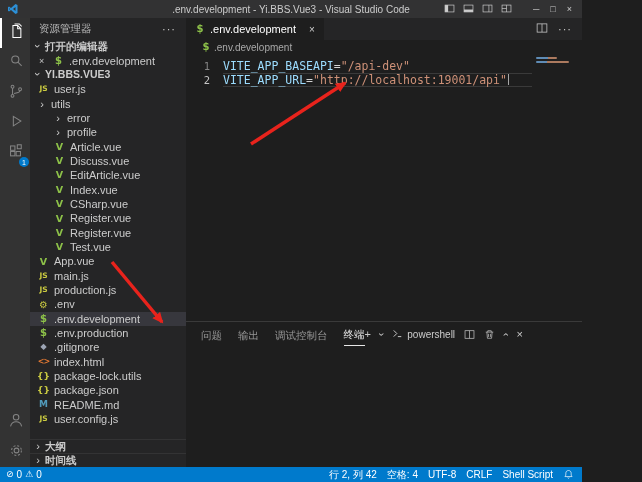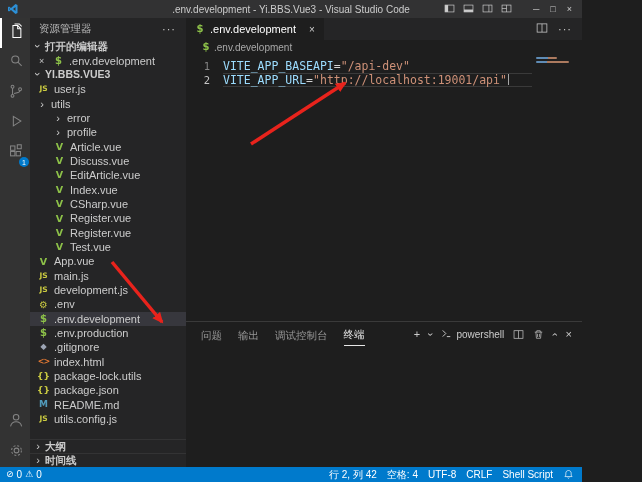--- a/index.html
+++ b/index.html
@@ -76,21 +76,21 @@
   .tok-variable{color:#9cdcfe;}
   .tok-operator{color:#d4d4d4;}
   .tok-string{color:#ce9178;}
   .cursor{display:inline-block;width:1px;height:11px;background:#a6a6a6;margin-left:1px;vertical-align:-1px;}
   .minimap{position:absolute;top:3px;right:8px;width:38px;}
   .minimap-line{height:2px;margin-bottom:2px;border-radius:1px;opacity:.85;}
   .mm1{width:21px;background:linear-gradient(90deg,#6a9fd0 0 55%,#c58a6a 55% 100%);}
   .mm2{width:33px;background:linear-gradient(90deg,#6a9fd0 0 32%,#c58a6a 32% 100%);}
 
   
-  .panel{height:145px;border-top:1px solid #3a3a3a;display:flex;flex-direction:column;flex:none;}
+  .panel{height:145px;border-top:1px solid #3a3a3a;display:flex;flex-direction:row;flex:none;}
   .panel-tabbar{height:25px;display:flex;align-items:center;padding:0 10px 0 15px;flex:none;}
   .panel-tabs{display:flex;align-items:center;gap:16px;}
   .panel-tab{font-size:10.5px;color:#969696;padding:5px 0 3px;cursor:pointer;}
   .panel-tab.active{color:#e7e7e7;border-bottom:1px solid #e7e7e7;}
   .panel-actions{margin-left:auto;display:flex;align-items:center;gap:9px;color:#cccccc;}
   .pa-ico{font-size:11px;line-height:1;cursor:pointer;display:inline-block;}
   .pa-chev{font-size:10px;display:inline-block;cursor:pointer;}
   .pa-chev.down{transform:rotate(90deg);}
   .pa-chev.up{transform:rotate(-90deg);}
   .ps-dropdown{display:flex;align-items:center;gap:4px;font-size:10px;color:#cccccc;cursor:pointer;}
@@ -275,21 +275,21 @@
           <div class="tree-row" style="padding-left: 7px;">
             <span class="fi fi-vue">V</span>
             <span class="tree-label">App.vue</span>
           </div>
           <div class="tree-row" style="padding-left: 7px;">
             <span class="fi fi-js">JS</span>
             <span class="tree-label">main.js</span>
           </div>
           <div class="tree-row" style="padding-left: 7px;">
             <span class="fi fi-js">JS</span>
-            <span class="tree-label">development.js</span>
+            <span class="tree-label">production.js</span>
           </div>
           <div class="tree-row" style="padding-left: 7px;">
             <span class="fi fi-gear">⚙</span>
             <span class="tree-label">.env</span>
           </div>
           <div class="tree-row selected" style="padding-left: 7px;">
             <span class="fi fi-shell">$</span>
             <span class="tree-label">.env.development</span>
           </div>
           <div class="tree-row" style="padding-left: 7px;">
@@ -311,21 +311,21 @@
           <div class="tree-row" style="padding-left: 7px;">
             <span class="fi fi-json">{}</span>
             <span class="tree-label">package.json</span>
           </div>
           <div class="tree-row" style="padding-left: 7px;">
             <span class="fi fi-md">M</span>
             <span class="tree-label">README.md</span>
           </div>
           <div class="tree-row" style="padding-left: 7px;">
             <span class="fi fi-js">JS</span>
-            <span class="tree-label">utils.config.js</span>
+            <span class="tree-label">user.config.js</span>
           </div>
         </div>
 
       <div class="sidebar-bottom">
         <div class="section-header">
           <span class="chev">›</span>
           <span>大纲</span>
         </div>
         <div class="section-header">
           <span class="chev">›</span>

